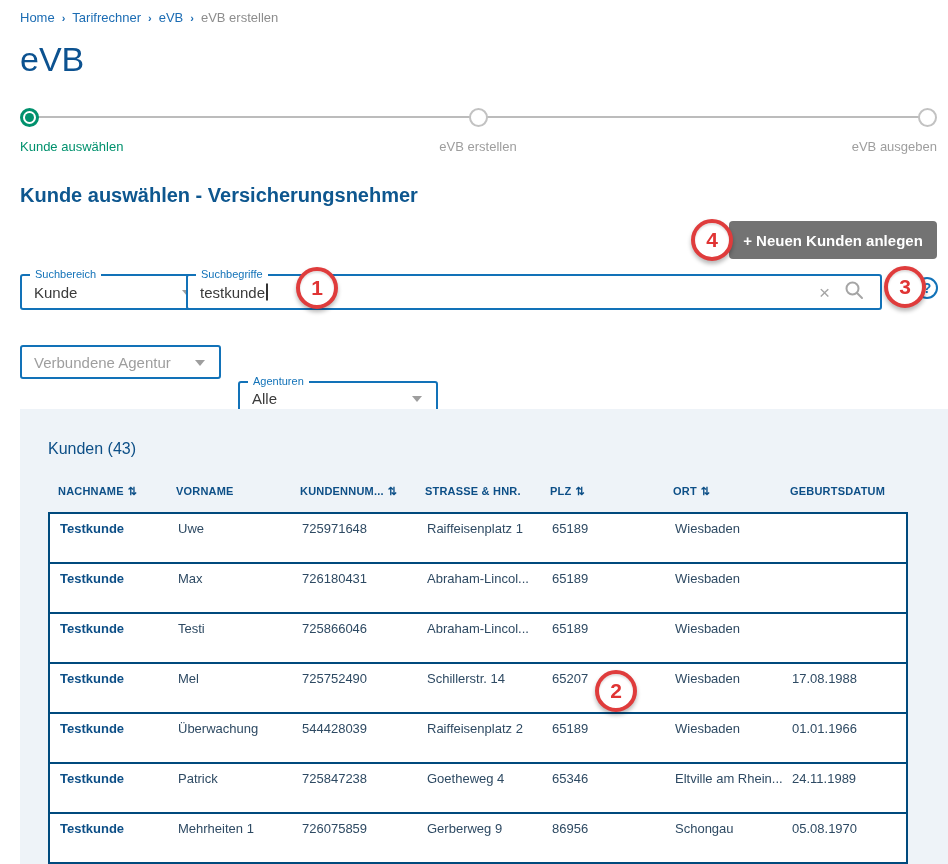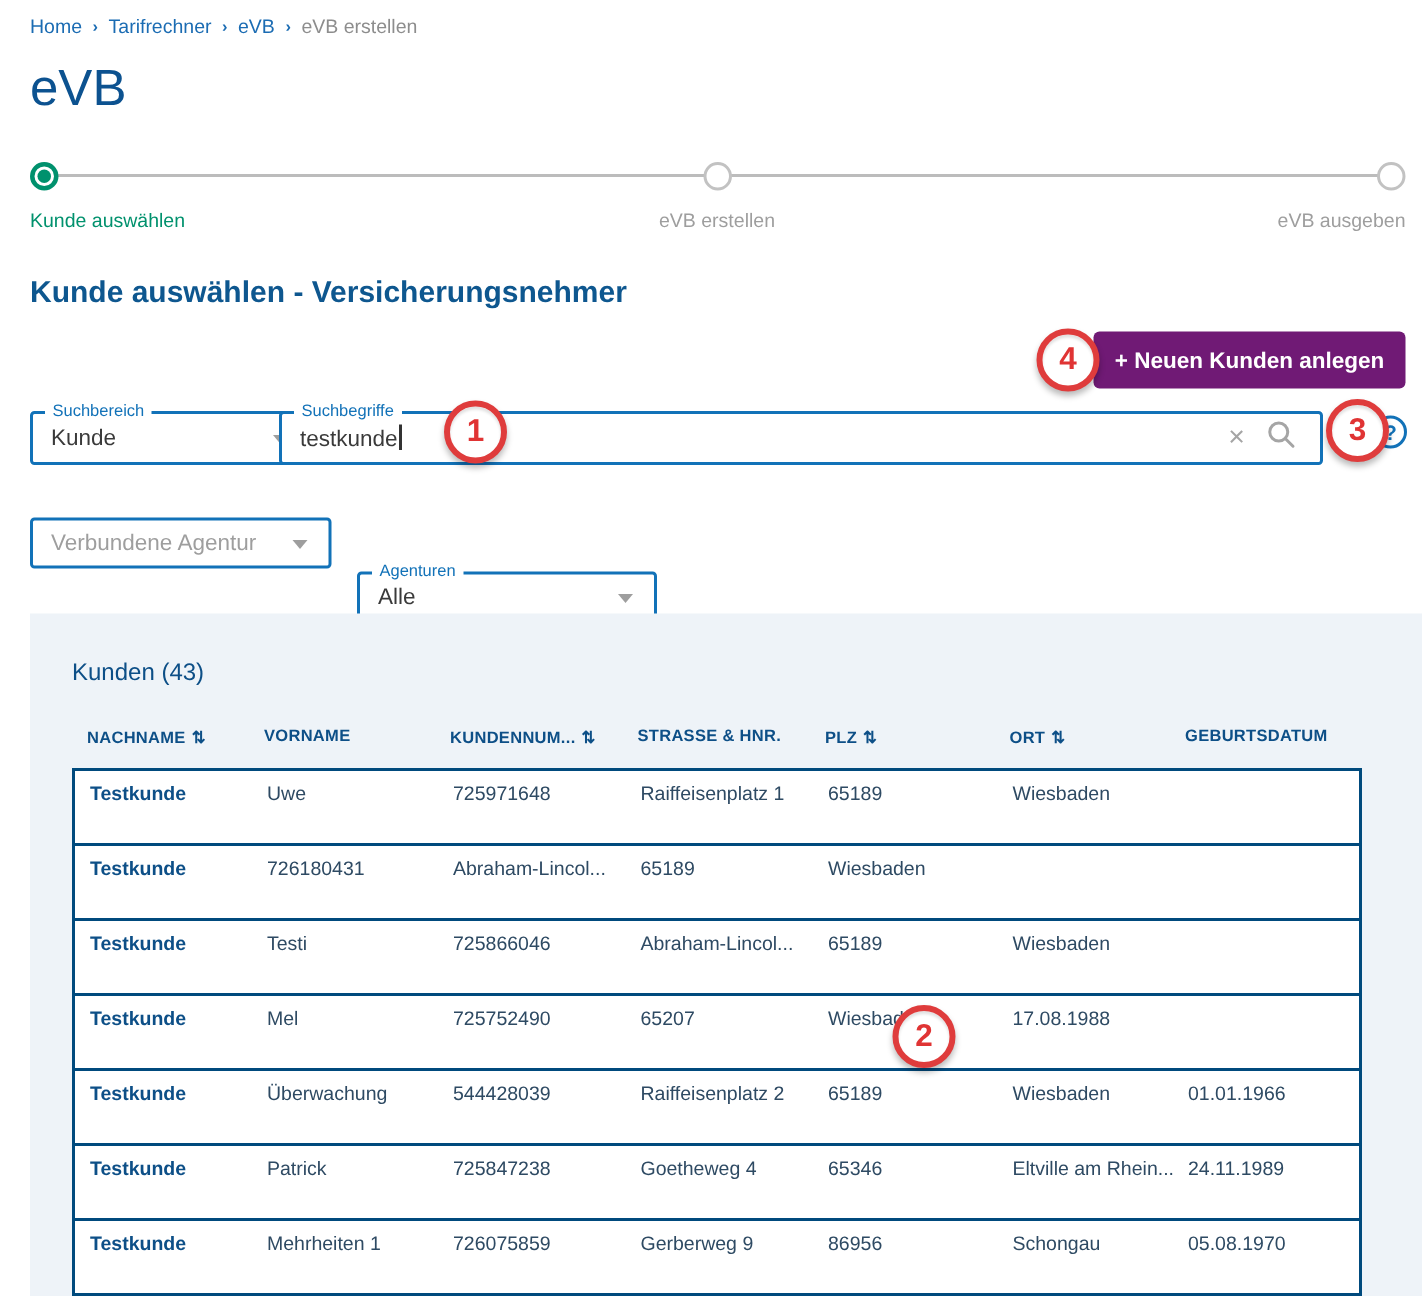--- a/index.html
+++ b/index.html
@@ -25,21 +25,21 @@
   .sc1 { left:0; } .sc2 { left:449px; } .sc3 { right:0; }
   .step-label { position:absolute; top:31px; font-size:13px; white-space:nowrap; }
   .sl1 { left:0; color:#00916d; }
   .sl2 { left:458px; transform:translateX(-50%); color:#9e9e9e; }
   .sl3 { right:0; color:#9e9e9e; }
 
   
   .section-heading { position:absolute; left:20px; top:184px; font-size:20px; font-weight:bold; color:#0e578f; }
 
   
-  .new-customer-btn { position:absolute; left:729px; top:221px; width:208px; height:38px; background:#701a75; color:#fff; border:none; border-radius:4px; font-family:"Liberation Sans", sans-serif; font-size:15px; font-weight:bold; cursor:pointer; }
+  .new-customer-btn { position:absolute; left:729px; top:221px; width:208px; height:38px; background:#737373; color:#fff; border:none; border-radius:4px; font-family:"Liberation Sans", sans-serif; font-size:15px; font-weight:bold; cursor:pointer; }
 
   
   .outline-field { position:absolute; border:2px solid #1272b8; border-radius:3px; background:#fff; }
   .outline-field .flabel { position:absolute; top:-8px; left:8px; background:#fff; padding:0 5px; font-size:11px; color:#1272b8; white-space:nowrap; }
   .outline-field .fvalue { position:absolute; left:12px; top:50%; transform:translateY(-50%); font-size:15px; color:#3a3a3a; white-space:nowrap; }
   .outline-field .fvalue.placeholder { color:#9e9e9e; }
   .dd-arrow { position:absolute; right:14px; top:50%; margin-top:-2px; width:0; height:0; border-left:5px solid transparent; border-right:5px solid transparent; border-top:6px solid #9e9e9e; }
 
   .search-scope  { left:20px;  top:274px; width:188px; height:36px; }
   .search-terms  { left:186px; top:274px; width:696px; height:36px; }
@@ -146,39 +146,41 @@
     <div class="td cell-strong">Testkunde</div>
     <div class="td">Uwe</div>
     <div class="td">725971648</div>
     <div class="td">Raiffeisenplatz 1</div>
     <div class="td">65189</div>
     <div class="td">Wiesbaden</div>
     <div class="td"></div>
   </div>
       <div class="t-row">
     <div class="td cell-strong">Testkunde</div>
+    <div class="td">Max</div>
     <div class="td">726180431</div>
     <div class="td">Abraham-Lincol...</div>
     <div class="td">65189</div>
     <div class="td">Wiesbaden</div>
     <div class="td"></div>
   </div>
       <div class="t-row">
     <div class="td cell-strong">Testkunde</div>
     <div class="td">Testi</div>
     <div class="td">725866046</div>
     <div class="td">Abraham-Lincol...</div>
     <div class="td">65189</div>
     <div class="td">Wiesbaden</div>
     <div class="td"></div>
   </div>
       <div class="t-row">
     <div class="td cell-strong">Testkunde</div>
     <div class="td">Mel</div>
     <div class="td">725752490</div>
+    <div class="td">Schillerstr. 14</div>
     <div class="td">65207</div>
     <div class="td">Wiesbaden</div>
     <div class="td">17.08.1988</div>
   </div>
       <div class="t-row">
     <div class="td cell-strong">Testkunde</div>
     <div class="td">Überwachung</div>
     <div class="td">544428039</div>
     <div class="td">Raiffeisenplatz 2</div>
     <div class="td">65189</div>

